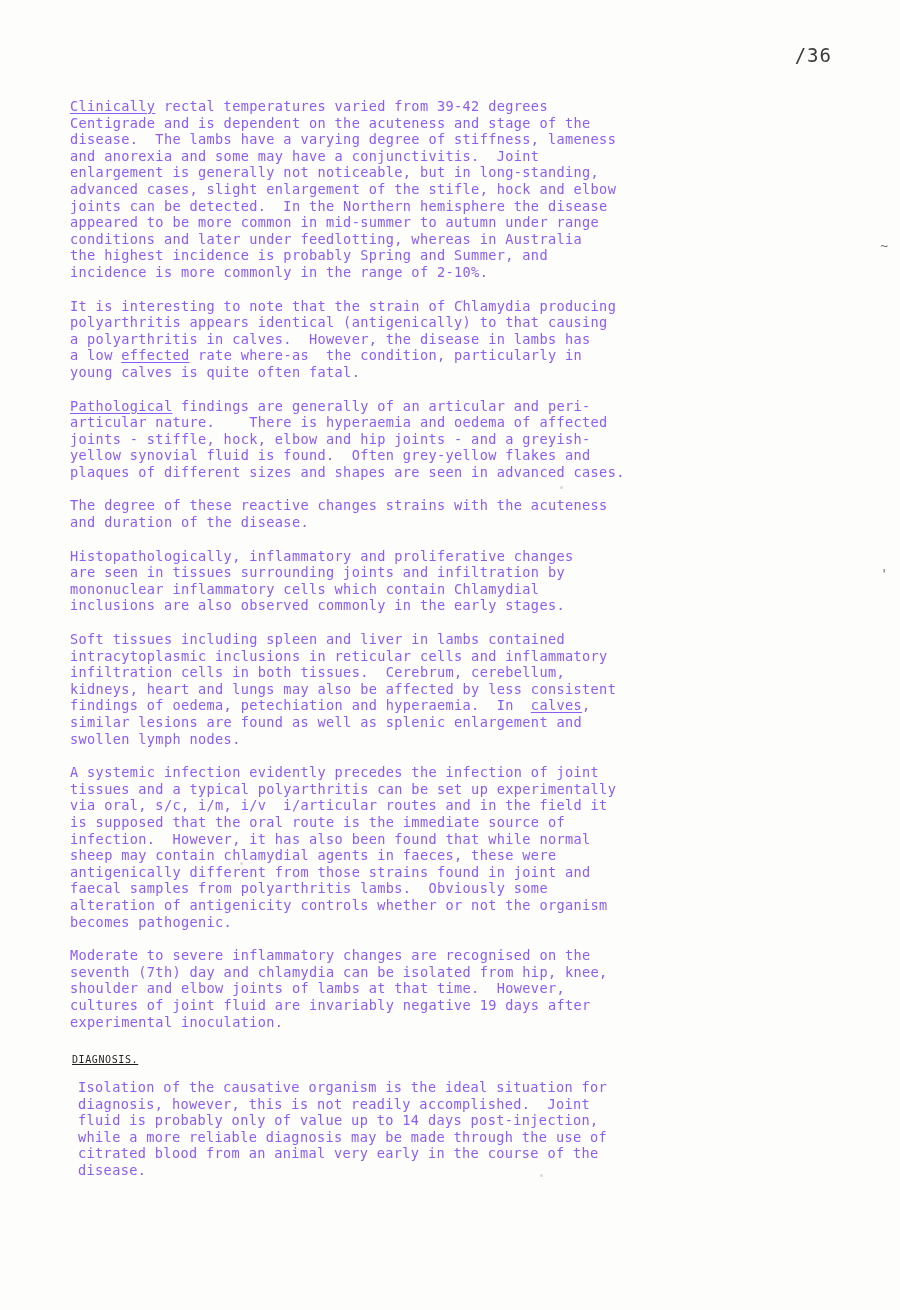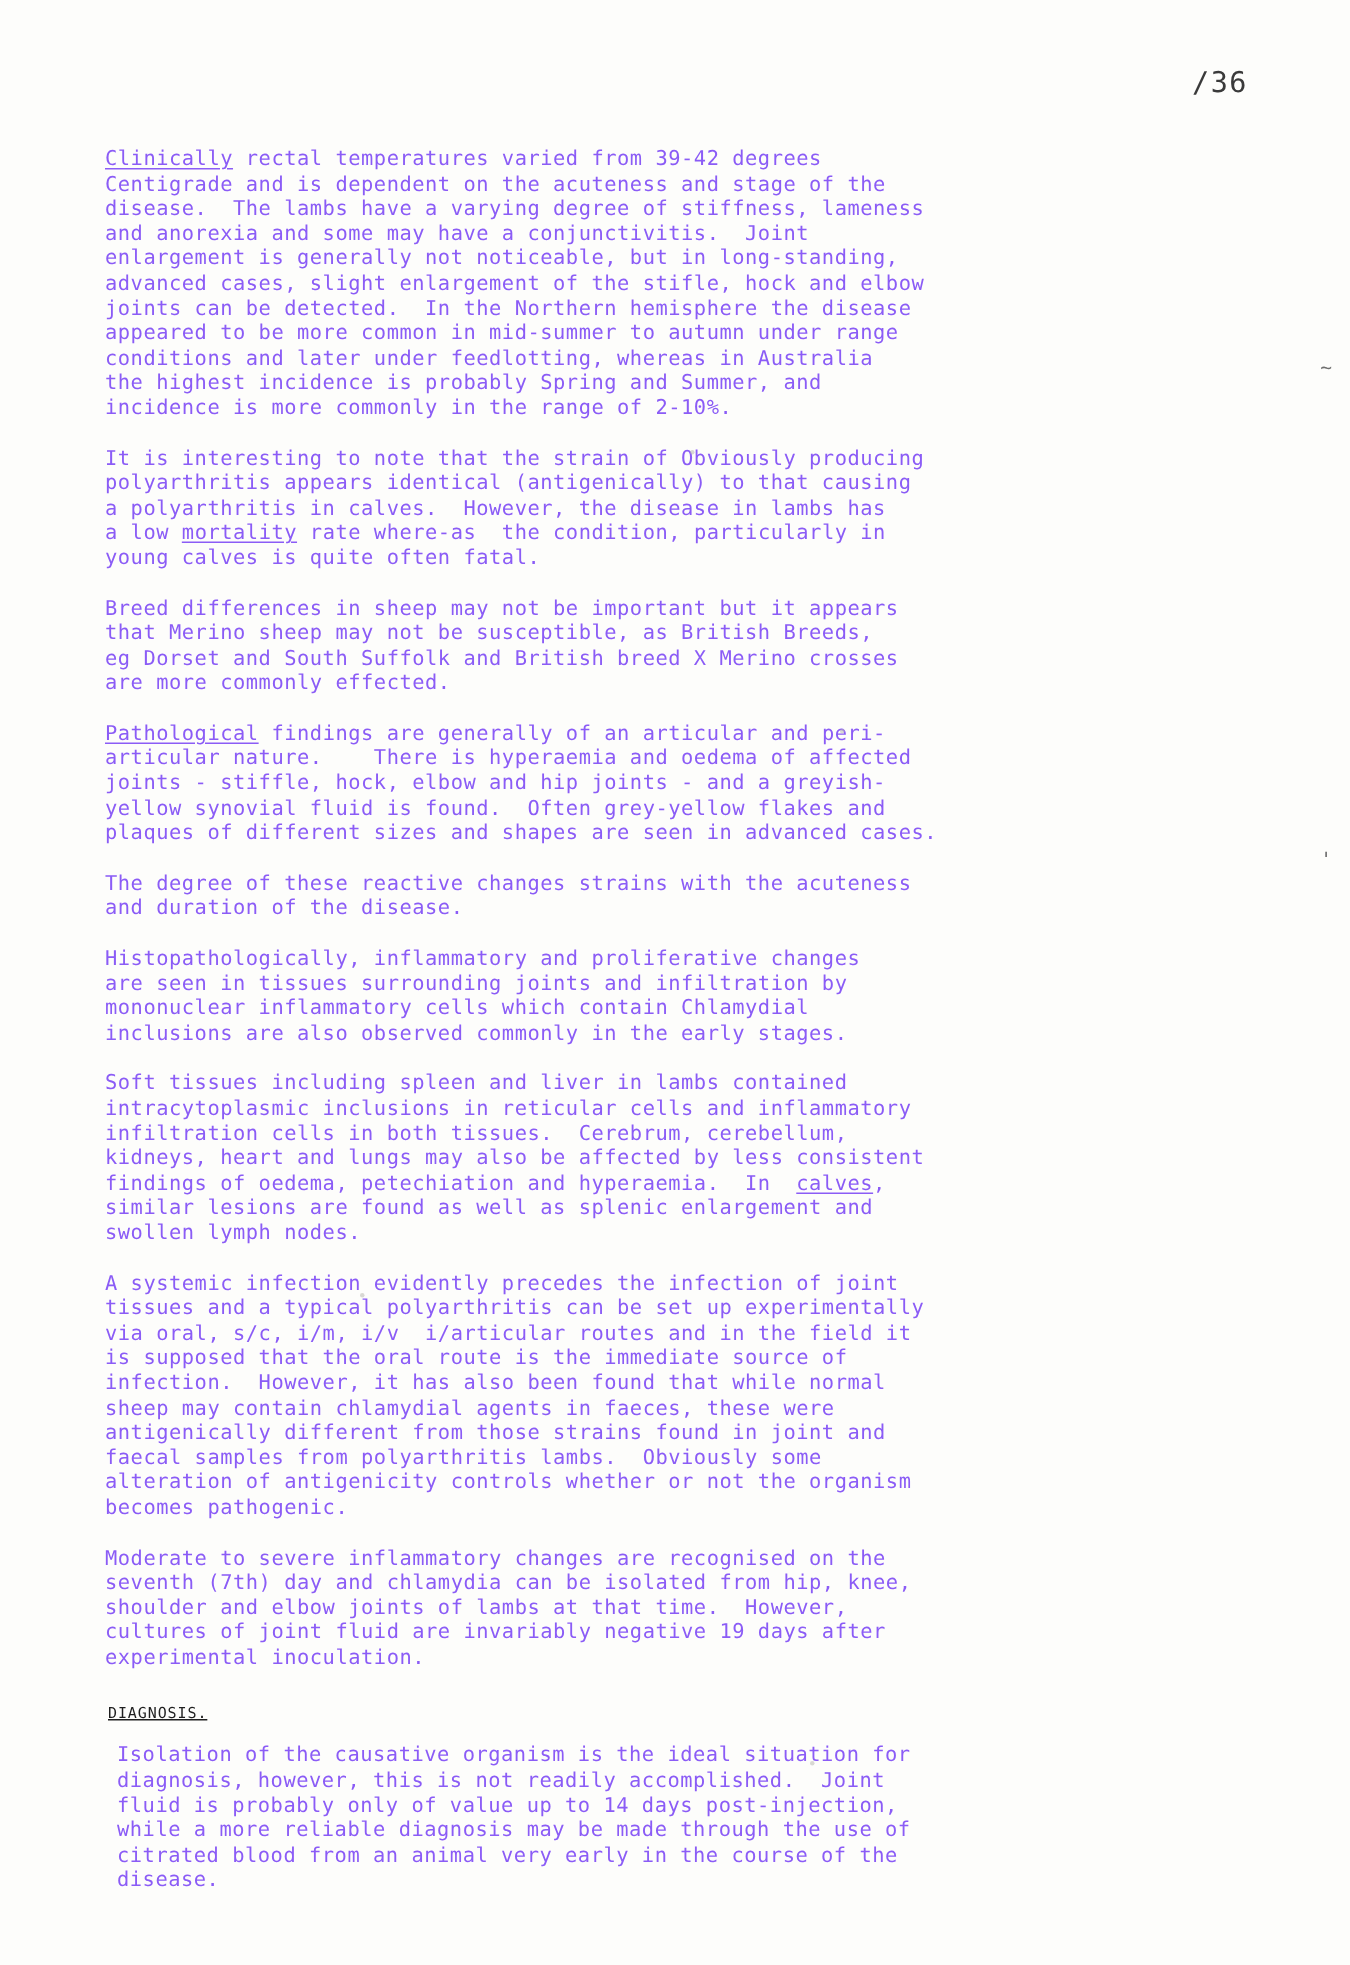--- a/index.html
+++ b/index.html
@@ -84,30 +84,26 @@
 disease.  The lambs have a varying degree of stiffness, lameness
 and anorexia and some may have a conjunctivitis.  Joint
 enlargement is generally not noticeable, but in long-standing,
 advanced cases, slight enlargement of the stifle, hock and elbow
 joints can be detected.  In the Northern hemisphere the disease
 appeared to be more common in mid-summer to autumn under range
 conditions and later under feedlotting, whereas in Australia
 the highest incidence is probably Spring and Summer, and
 incidence is more commonly in the range of 2-10%.</span></p>
 
-    <p class="para"><span>It is interesting to note that the strain of Obviously producing
+    <p class="para"><span>It is interesting to note that the strain of Chlamydia producing
 polyarthritis appears identical (antigenically) to that causing
 a polyarthritis in calves.  However, the disease in lambs has
-a low </span><span class="u">mortality</span><span> rate where-as  the condition, particularly in
+a low </span><span class="u">effected</span><span> rate where-as  the condition, particularly in
 young calves is quite often fatal.</span></p>
 
-    <p class="para"><span>Breed differences in sheep may not be important but it appears
-that Merino sheep may not be susceptible, as British Breeds,
-eg Dorset and South Suffolk and British breed X Merino crosses
-are more commonly effected.</span></p>
 
     <p class="para"><span class="u">Pathological</span><span> findings are generally of an articular and peri-
 articular nature.    There is hyperaemia and oedema of affected
 joints - stiffle, hock, elbow and hip joints - and a greyish-
 yellow synovial fluid is found.  Often grey-yellow flakes and
 plaques of different sizes and shapes are seen in advanced cases.</span></p>
 
     <p class="para"><span>The degree of these reactive changes strains with the acuteness
 and duration of the disease.</span></p>
 

